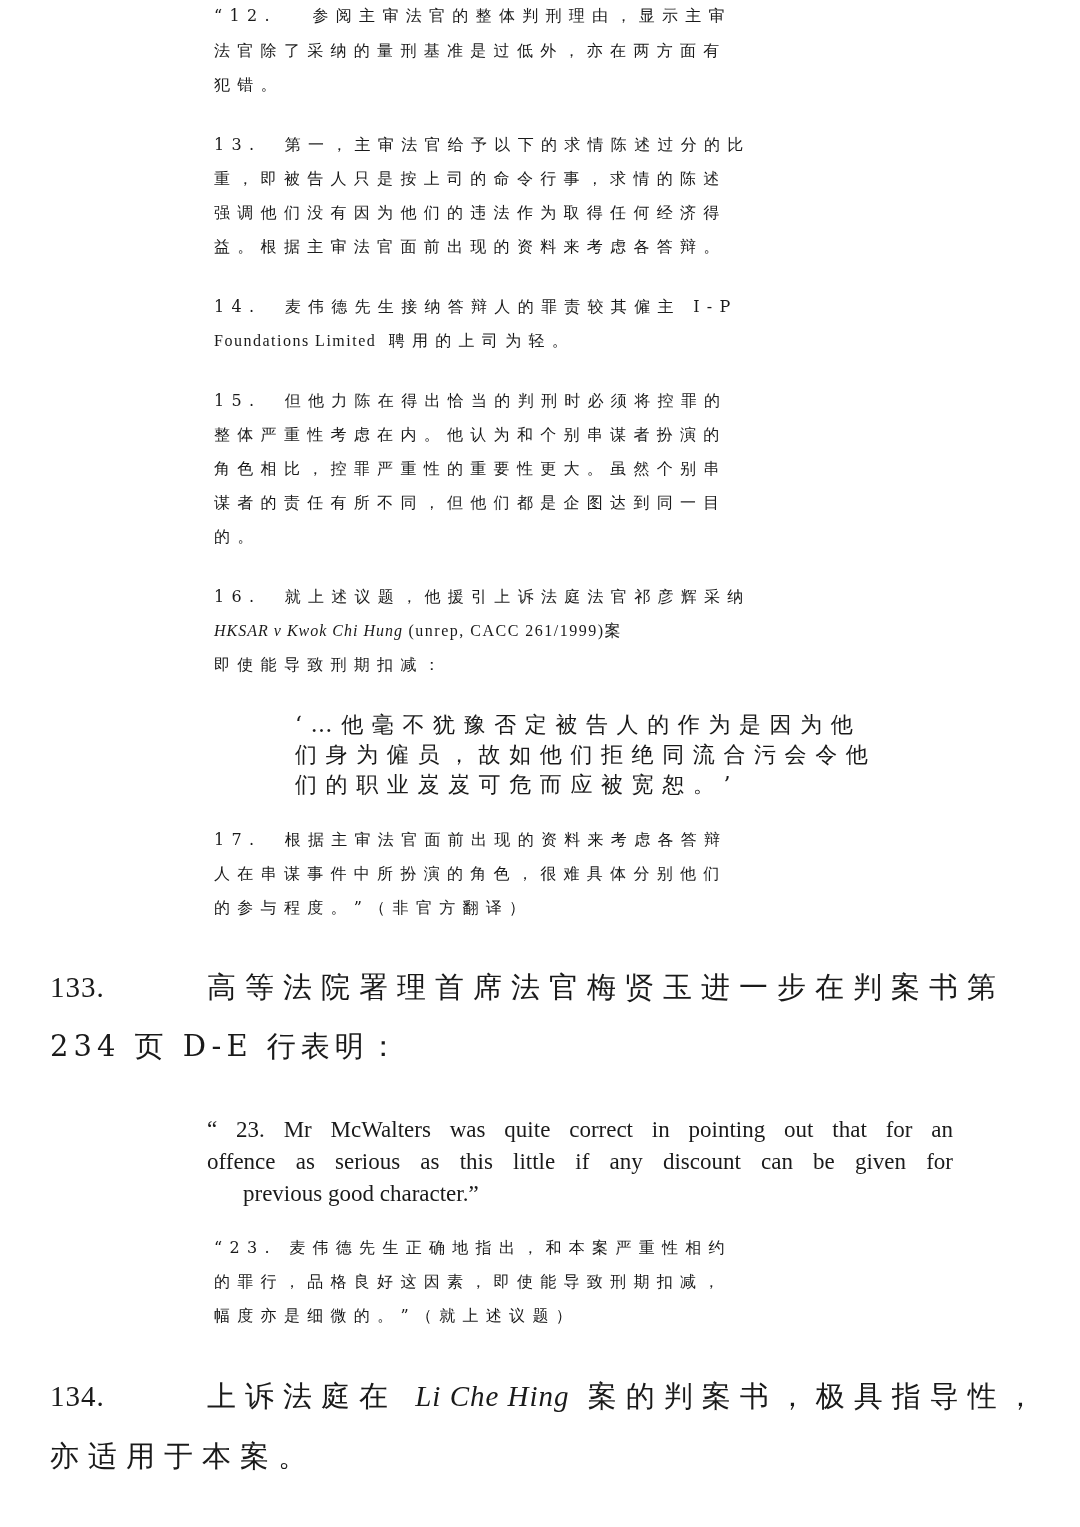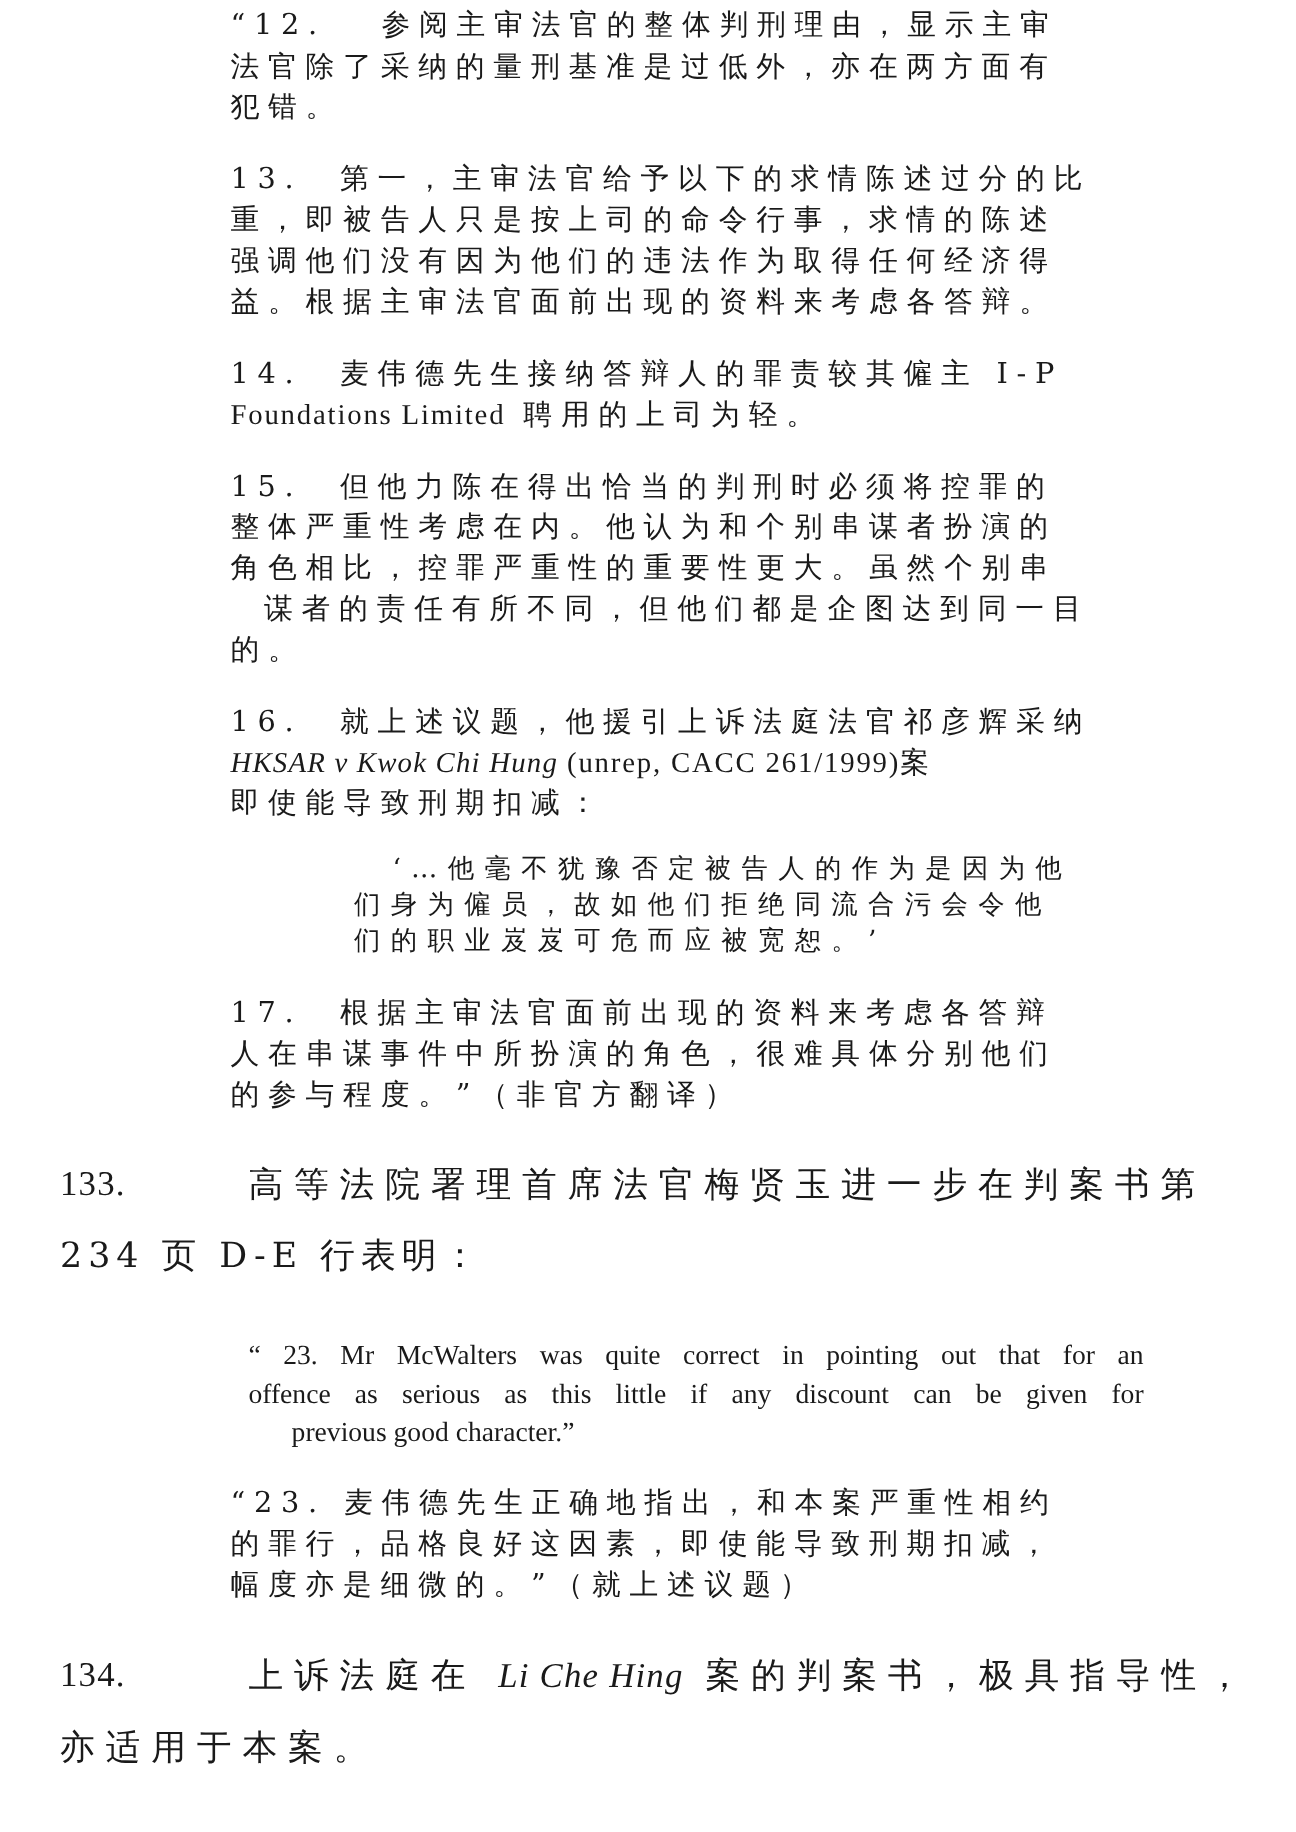--- a/index.html
+++ b/index.html
@@ -1,19 +1,19 @@
 <!DOCTYPE html>
 <html><head>
   <meta charset="utf-8">
   <style>
     html, body { margin: 0; padding: 0; background: #ffffff; }
     body { width: 1080px; height: 1527px; position: relative; overflow: hidden;
            font-family: "DejaVu Serif", "Liberation Serif", serif; color: #1a1a1a; }
     .line { position: absolute; white-space: nowrap; line-height: 1; }
-    .q { left: 192px; font-size: 24px; letter-spacing: 7.3px; }
+    .q { left: 214px; font-size: 16px; letter-spacing: 7.3px; }
     .main { font-size: 29px; letter-spacing: 9px; }
     .eng { left: 207px; font-family: "Liberation Serif", serif; font-size: 23px; letter-spacing: 0; width: 746px; text-align: justify; text-align-last: justify; }
     .eng.last { text-align-last: left; margin-left: 36px; }
     .inner { left: 295px; font-size: 22px; letter-spacing: 8.6px; }
     .num-main { left: 50px; font-size: 29px; font-family: "Liberation Serif", serif; letter-spacing: 1px; }
     i { font-family: "Liberation Serif", serif; font-style: italic; letter-spacing: 1px; }
     .latin { font-family: "Liberation Serif", serif; letter-spacing: 1.5px; }
   </style>
 </head>
 <body>
@@ -28,30 +28,30 @@
 <div class="line q" style="top:239px;">益。根据主审法官面前出现的资料来考虑各答辩。</div>
 
 <div class="line q" style="top:299px;">14.　麦伟德先生接纳答辩人的罪责较其僱主 I-P</div>
 <div class="line q" style="top:333px;">
   <span class="latin">Foundations Limited</span><span> 聘用的上司为轻。</span>
 </div>
 
 <div class="line q" style="top:393px;">15.　但他力陈在得出恰当的判刑时必须将控罪的</div>
 <div class="line q" style="top:427px;">整体严重性考虑在内。他认为和个别串谋者扮演的</div>
 <div class="line q" style="top:461px;">角色相比，控罪严重性的重要性更大。虽然个别串</div>
-<div class="line q" style="top:495px;margin-left:28px;">谋者的责任有所不同，但他们都是企图达到同一目</div>
+<div class="line q" style="top:495px;">谋者的责任有所不同，但他们都是企图达到同一目</div>
 <div class="line q" style="top:529px;">的。</div>
 
 <div class="line q" style="top:589px;">16.　就上述议题，他援引上诉法庭法官祁彦辉采纳</div>
 <div class="line q" style="top:623px;">
   <i>HKSAR v Kwok Chi Hung</i><span class="latin"> (unrep, CACC 261/1999)</span><span>案</span>
 </div>
 <div class="line q" style="top:657px;">即使能导致刑期扣减：</div>
 
-<div class="line inner" style="top:714px;margin-left:32px;">‘…他毫不犹豫否定被告人的作为是因为他</div>
+<div class="line inner" style="top:714px;">‘…他毫不犹豫否定被告人的作为是因为他</div>
 <div class="line inner" style="top:744px;">们身为僱员，故如他们拒绝同流合污会令他</div>
 <div class="line inner" style="top:774px;">们的职业岌岌可危而应被宽恕。’</div>
 
 <div class="line q" style="top:832px;">17.　根据主审法官面前出现的资料来考虑各答辩</div>
 <div class="line q" style="top:866px;">人在串谋事件中所扮演的角色，很难具体分别他们</div>
 <div class="line q" style="top:900px;">的参与程度。”（非官方翻译）</div>
 
 <div class="line num-main" style="top:973px;">133.</div>
 <div class="line main" style="top:973px; left:207px;">高等法院署理首席法官梅贤玉进一步在判案书第</div>
 <div class="line main" style="top:1032px; left:50px; letter-spacing:5px;">234 页 D-E 行表明：</div>

